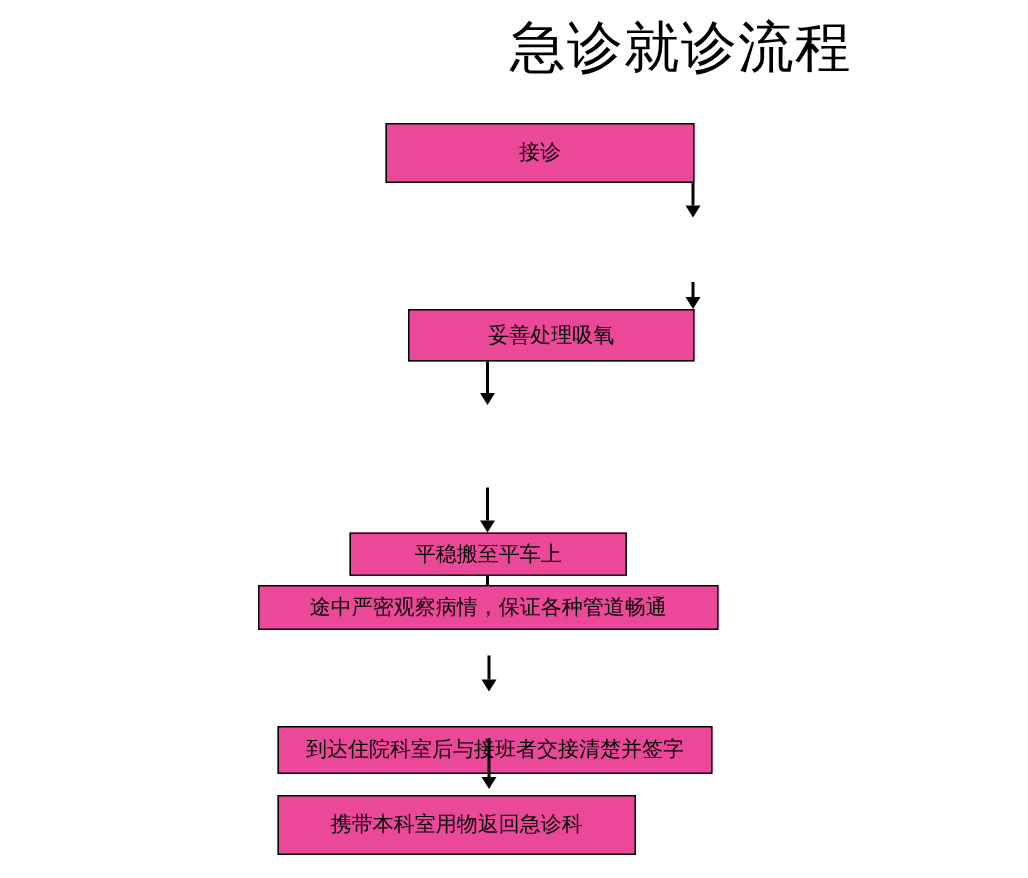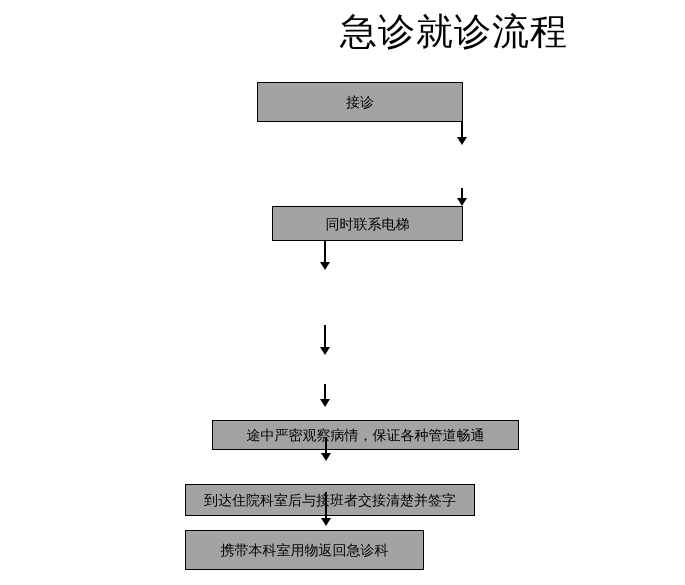--- a/index.html
+++ b/index.html
@@ -24,21 +24,21 @@
     font-size: 37px;
     line-height: 36px;
     color: #000000;
     letter-spacing: 1px;
     font-weight: 400;
   }
   .node {
     position: absolute;
     box-sizing: border-box;
     border: 1.6px solid #000000;
-    background: #a3a3a3;
+    background: #ec4899;
     color: #000000;
     font-size: 14px;
     line-height: 20px;
     display: flex;
     align-items: center;
     justify-content: center;
   }
   .node.left-text {
     justify-content: flex-start;
     padding-left: 10px;
@@ -84,41 +84,44 @@
     <div class="head" style="top:15px;"></div>
   </div>
 
 
   <div class="conn" style="left:461px; top:188px;">
     <div class="stem" style="height:10px;"></div>
     <div class="head" style="top:10px;"></div>
   </div>
 
   <div class="node" style="left:272px; top:206px; width:191px; height:35px;">
-    <span class="txt">同时联系电梯</span>
+    <span class="txt">妥善处理吸氧</span>
   </div>
 
   <div class="conn" style="left:324px; top:241px;">
     <div class="stem" style="height:21px;"></div>
     <div class="head" style="top:21px;"></div>
   </div>
 
 
   <div class="conn" style="left:324px; top:325px;">
     <div class="stem" style="height:22px;"></div>
     <div class="head" style="top:22px;"></div>
   </div>
 
+  <div class="node" style="left:233px; top:355px; width:185px; height:29px;">
+    <span class="txt">平稳搬至平车上</span>
+  </div>
 
   <div class="conn" style="left:324px; top:384px;">
     <div class="stem" style="height:15px;"></div>
     <div class="head" style="top:15px;"></div>
   </div>
 
-  <div class="node" style="left:172px; top:420px; width:307px; height:30px;margin-left:40px;">
+  <div class="node" style="left:172px; top:390px; width:307px; height:30px;">
     <span class="txt">途中严密观察病情，保证各种管道畅通</span>
   </div>
 
   <div class="conn" style="left:325px; top:437px;">
     <div class="stem" style="height:16px;"></div>
     <div class="head" style="top:16px;"></div>
   </div>
 
   <div class="node" style="left:185px; top:460px; width:290px; height:32px;margin-top:24px;">
     <span class="txt">到达住院科室后与接班者交接清楚并签字</span>

